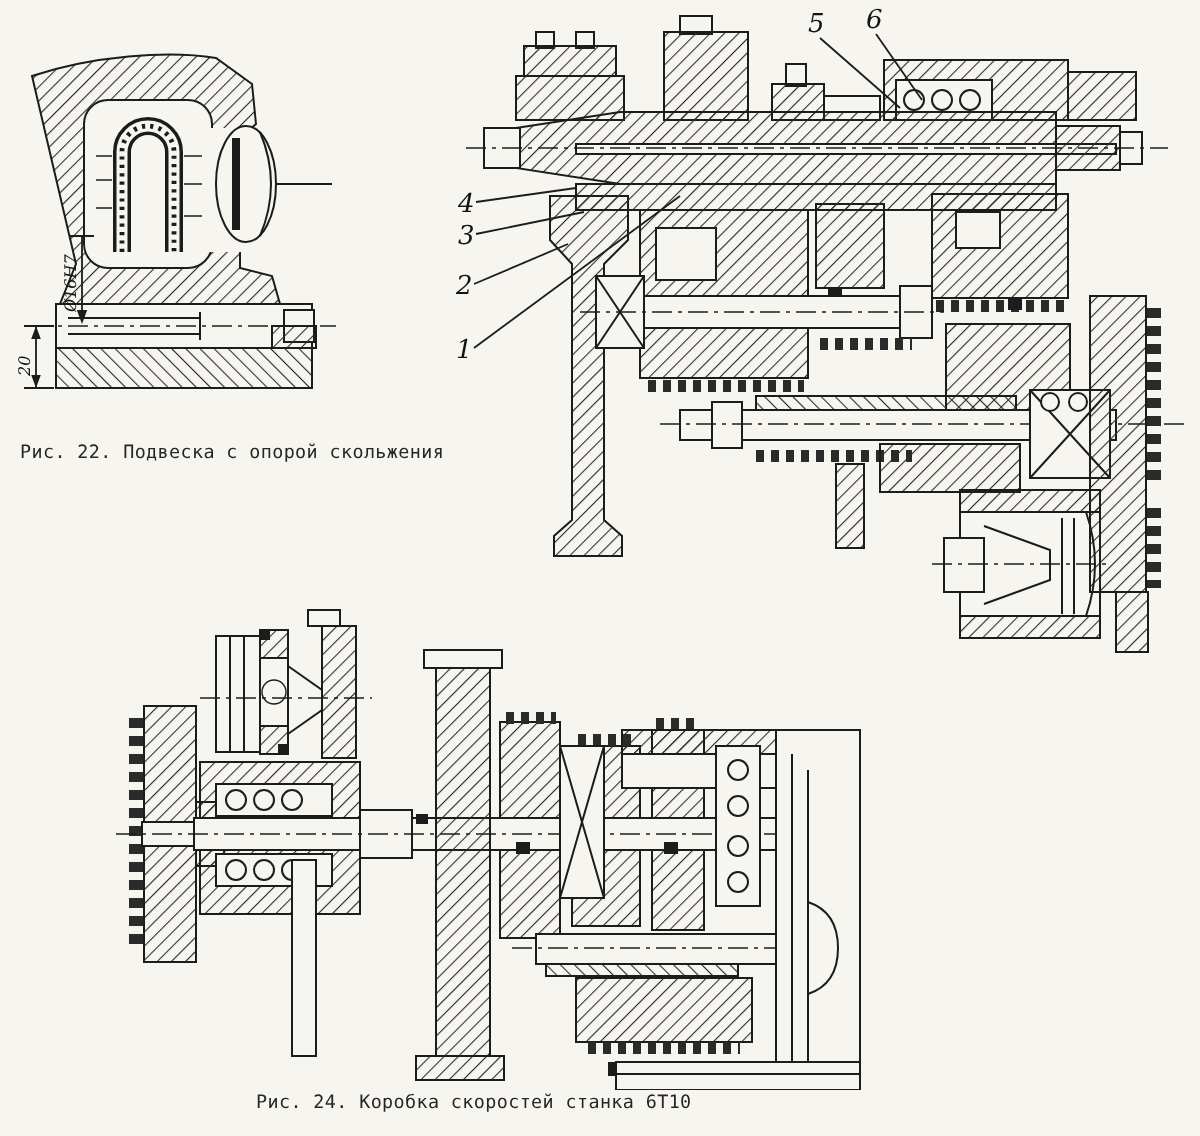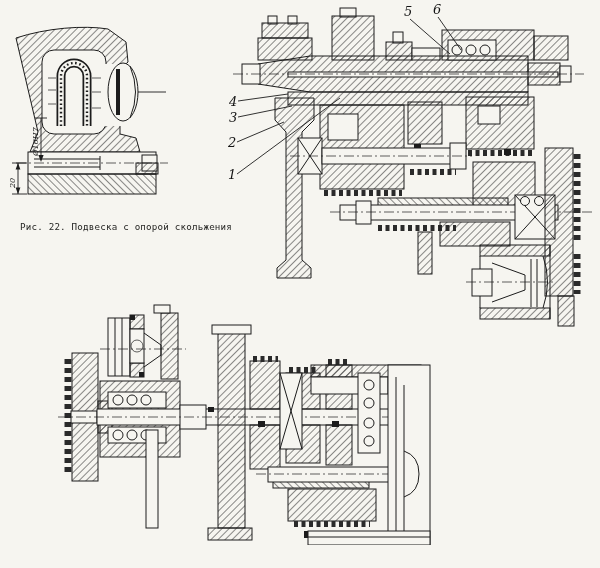--- a/index.html
+++ b/index.html
@@ -82,21 +82,21 @@
       <g>
         <path class="ld" d="M33,106 V147 M27,106 h12"></path>
         <path class="kb" d="M33,150 l-2.6,-7 l5.2,0 Z"></path>
         <text class="dim" transform="translate(30,144) rotate(-90)">Ø16Н7</text>
         <path class="ld" d="M4,151 h15 M4,182 h15 M10,151 V182"></path>
         <path class="kb" d="M10,151 l-2.4,6.5 l4.8,0 Z M10,182 l-2.4,-6.5 l4.8,0 Z"></path>
         <text class="dim" transform="translate(7,176) rotate(-90)">20</text>
       </g>
     </svg>
   </figure>
-  <div class="cap" style="left:20px;top:221px;text-align:center;">Рис. 22. Подвеска с опорой скольжения</div>
+  <div class="cap" style="left:10px;top:221px;text-align:center;">Рис. 22. Подвеска с опорой скольжения</div>
 
   <figure class="fig" style="left:228px;top:2px;">
     <svg width="370" height="328" viewBox="0 0 370 328">
       <g>
         <rect class="w" x="40" y="14" width="9" height="8"></rect>
           <rect class="w" x="60" y="14" width="9" height="8"></rect>
         <rect class="hA" x="34" y="21" width="46" height="15"></rect>
         <rect class="hA" x="30" y="36" width="54" height="22"></rect>
         <rect class="w" x="112" y="6" width="16" height="9"></rect>
         <rect class="hA" x="104" y="14" width="42" height="44"></rect>
@@ -267,14 +267,15 @@
         <rect class="w" x="250" y="228" width="122" height="14"></rect>
         <path class="s" d="M250,234 H372"></path>
         <rect class="w" x="300" y="70" width="22" height="80"></rect>
         <circle class="w" cx="311" cy="82" r="5"></circle>
           <circle class="w" cx="311" cy="100" r="5"></circle>
         <circle class="w" cx="311" cy="120" r="5"></circle>
           <circle class="w" cx="311" cy="138" r="5"></circle>
       </g>
     </svg>
   </figure>
+  <div class="cap" style="left:128px;top:546px;">Рис. 24. Коробка скоростей станка 6Т10</div>
 
 </div>
 
 </body></html>

